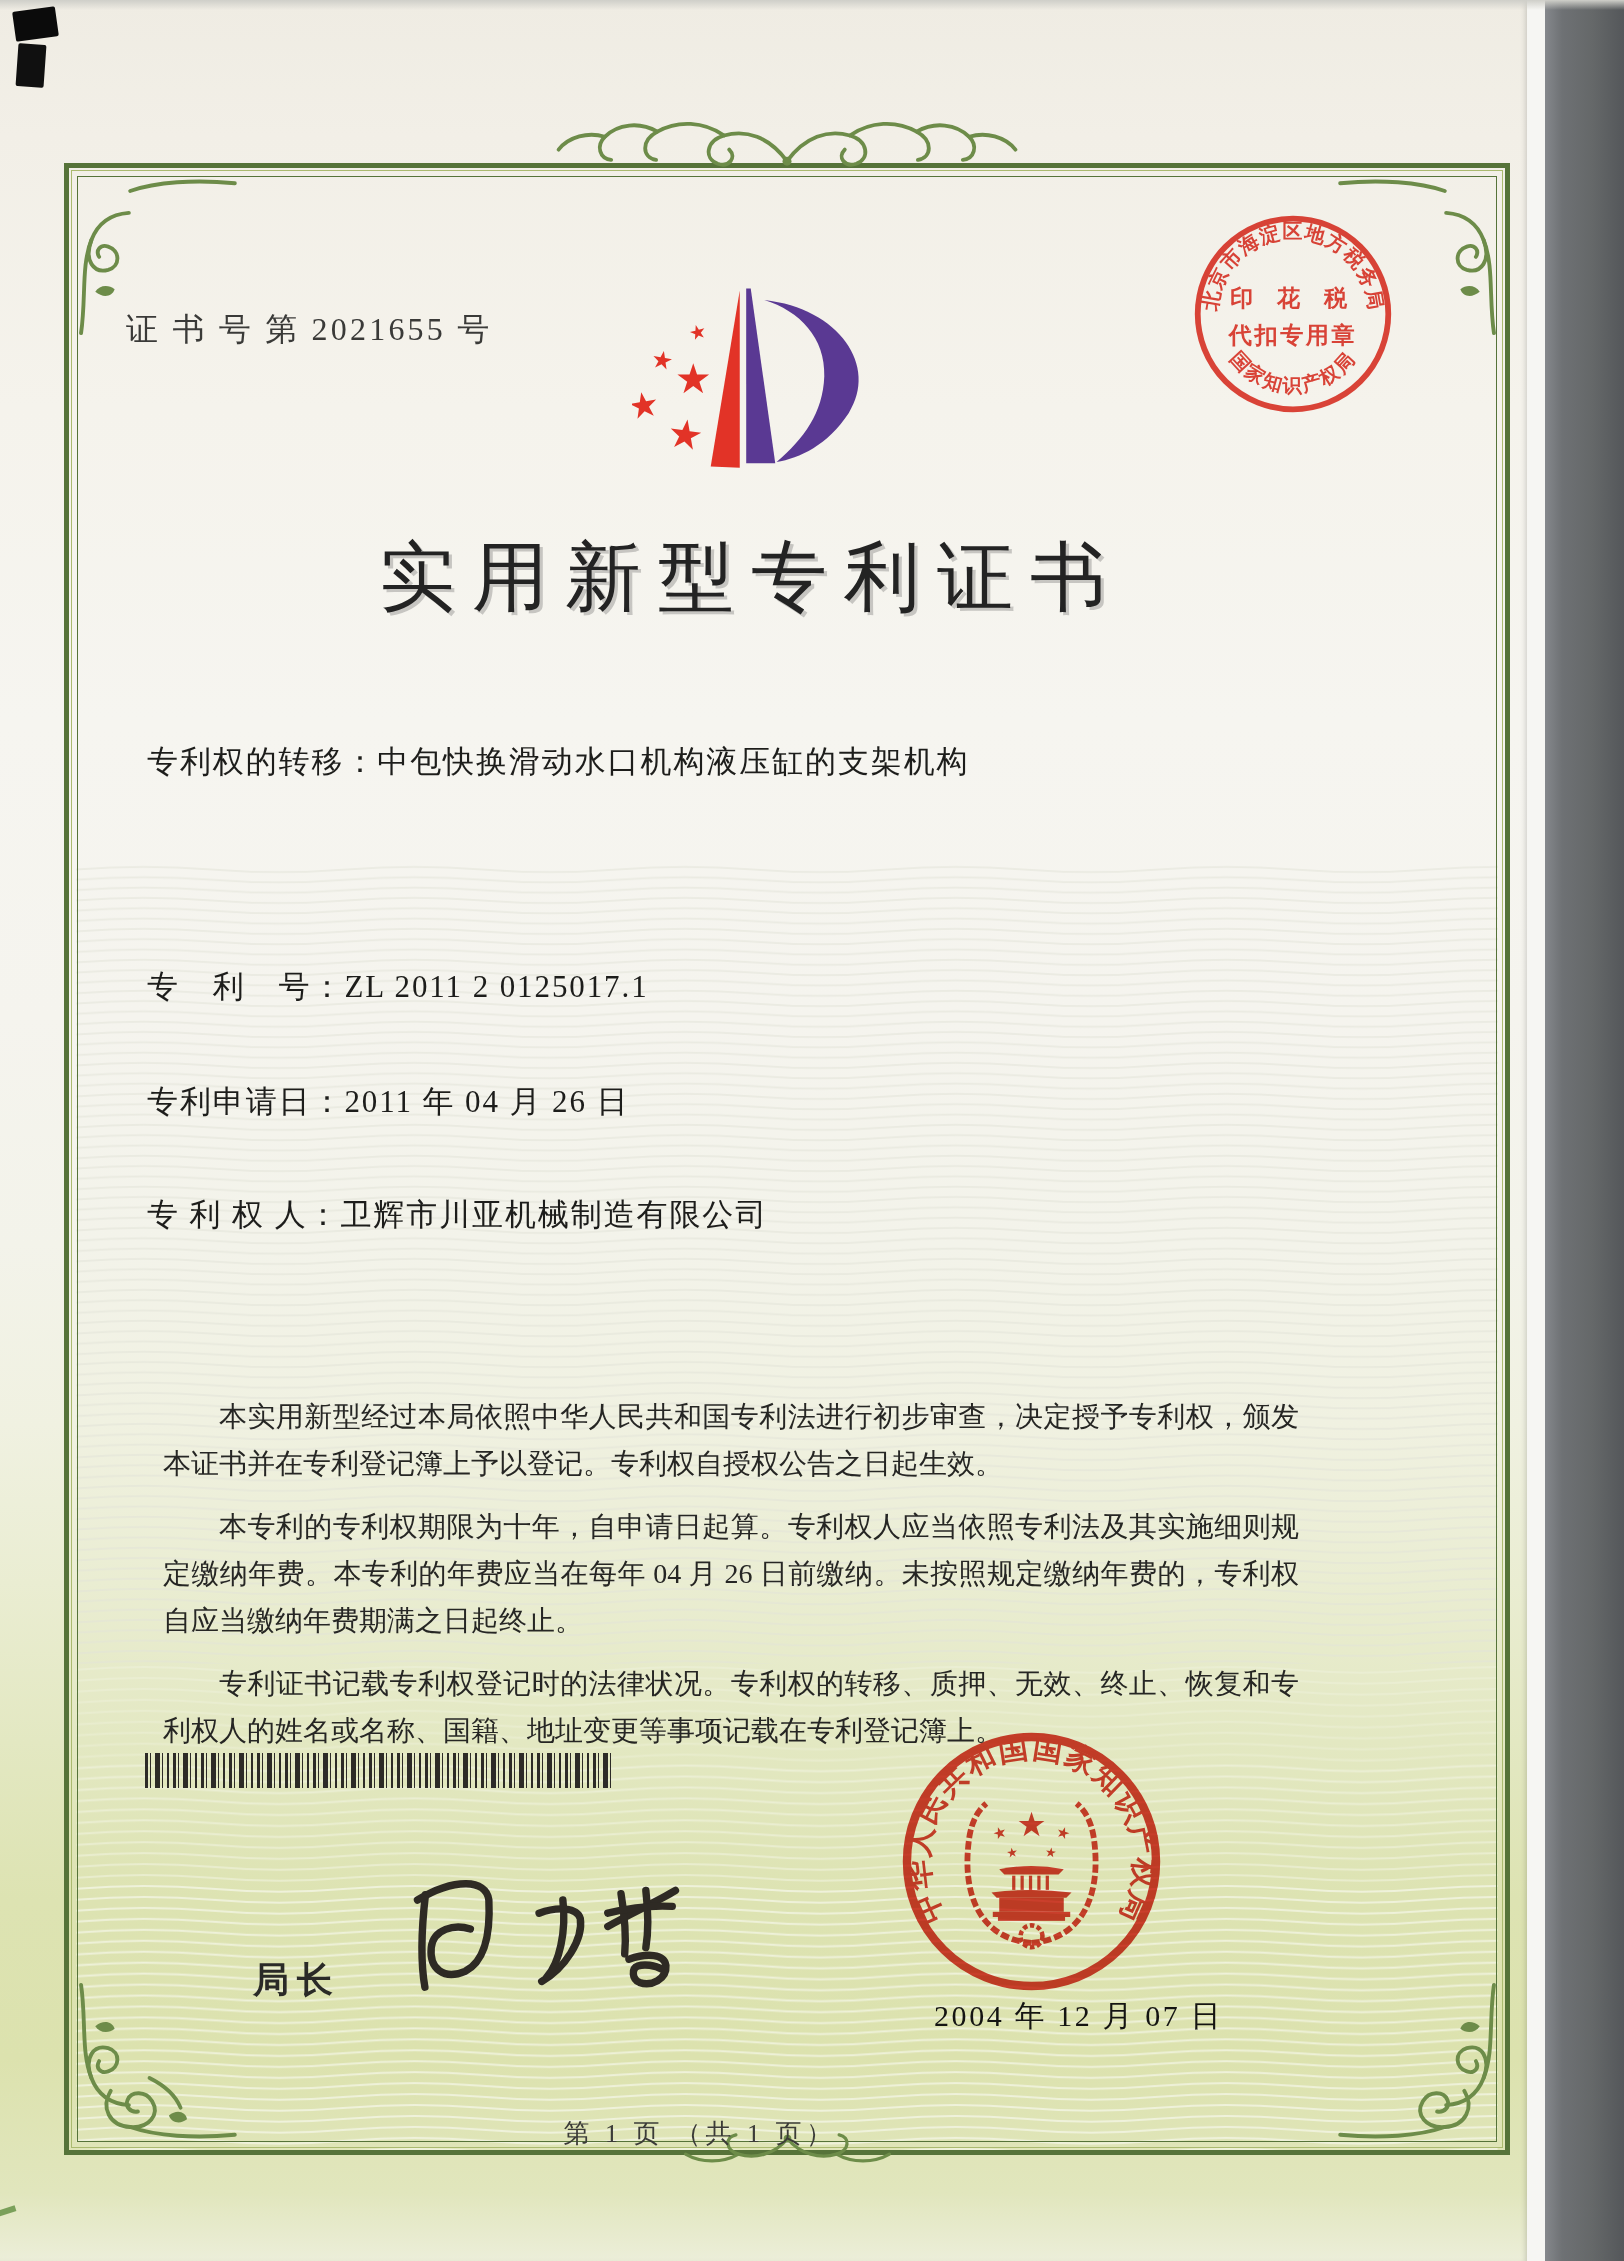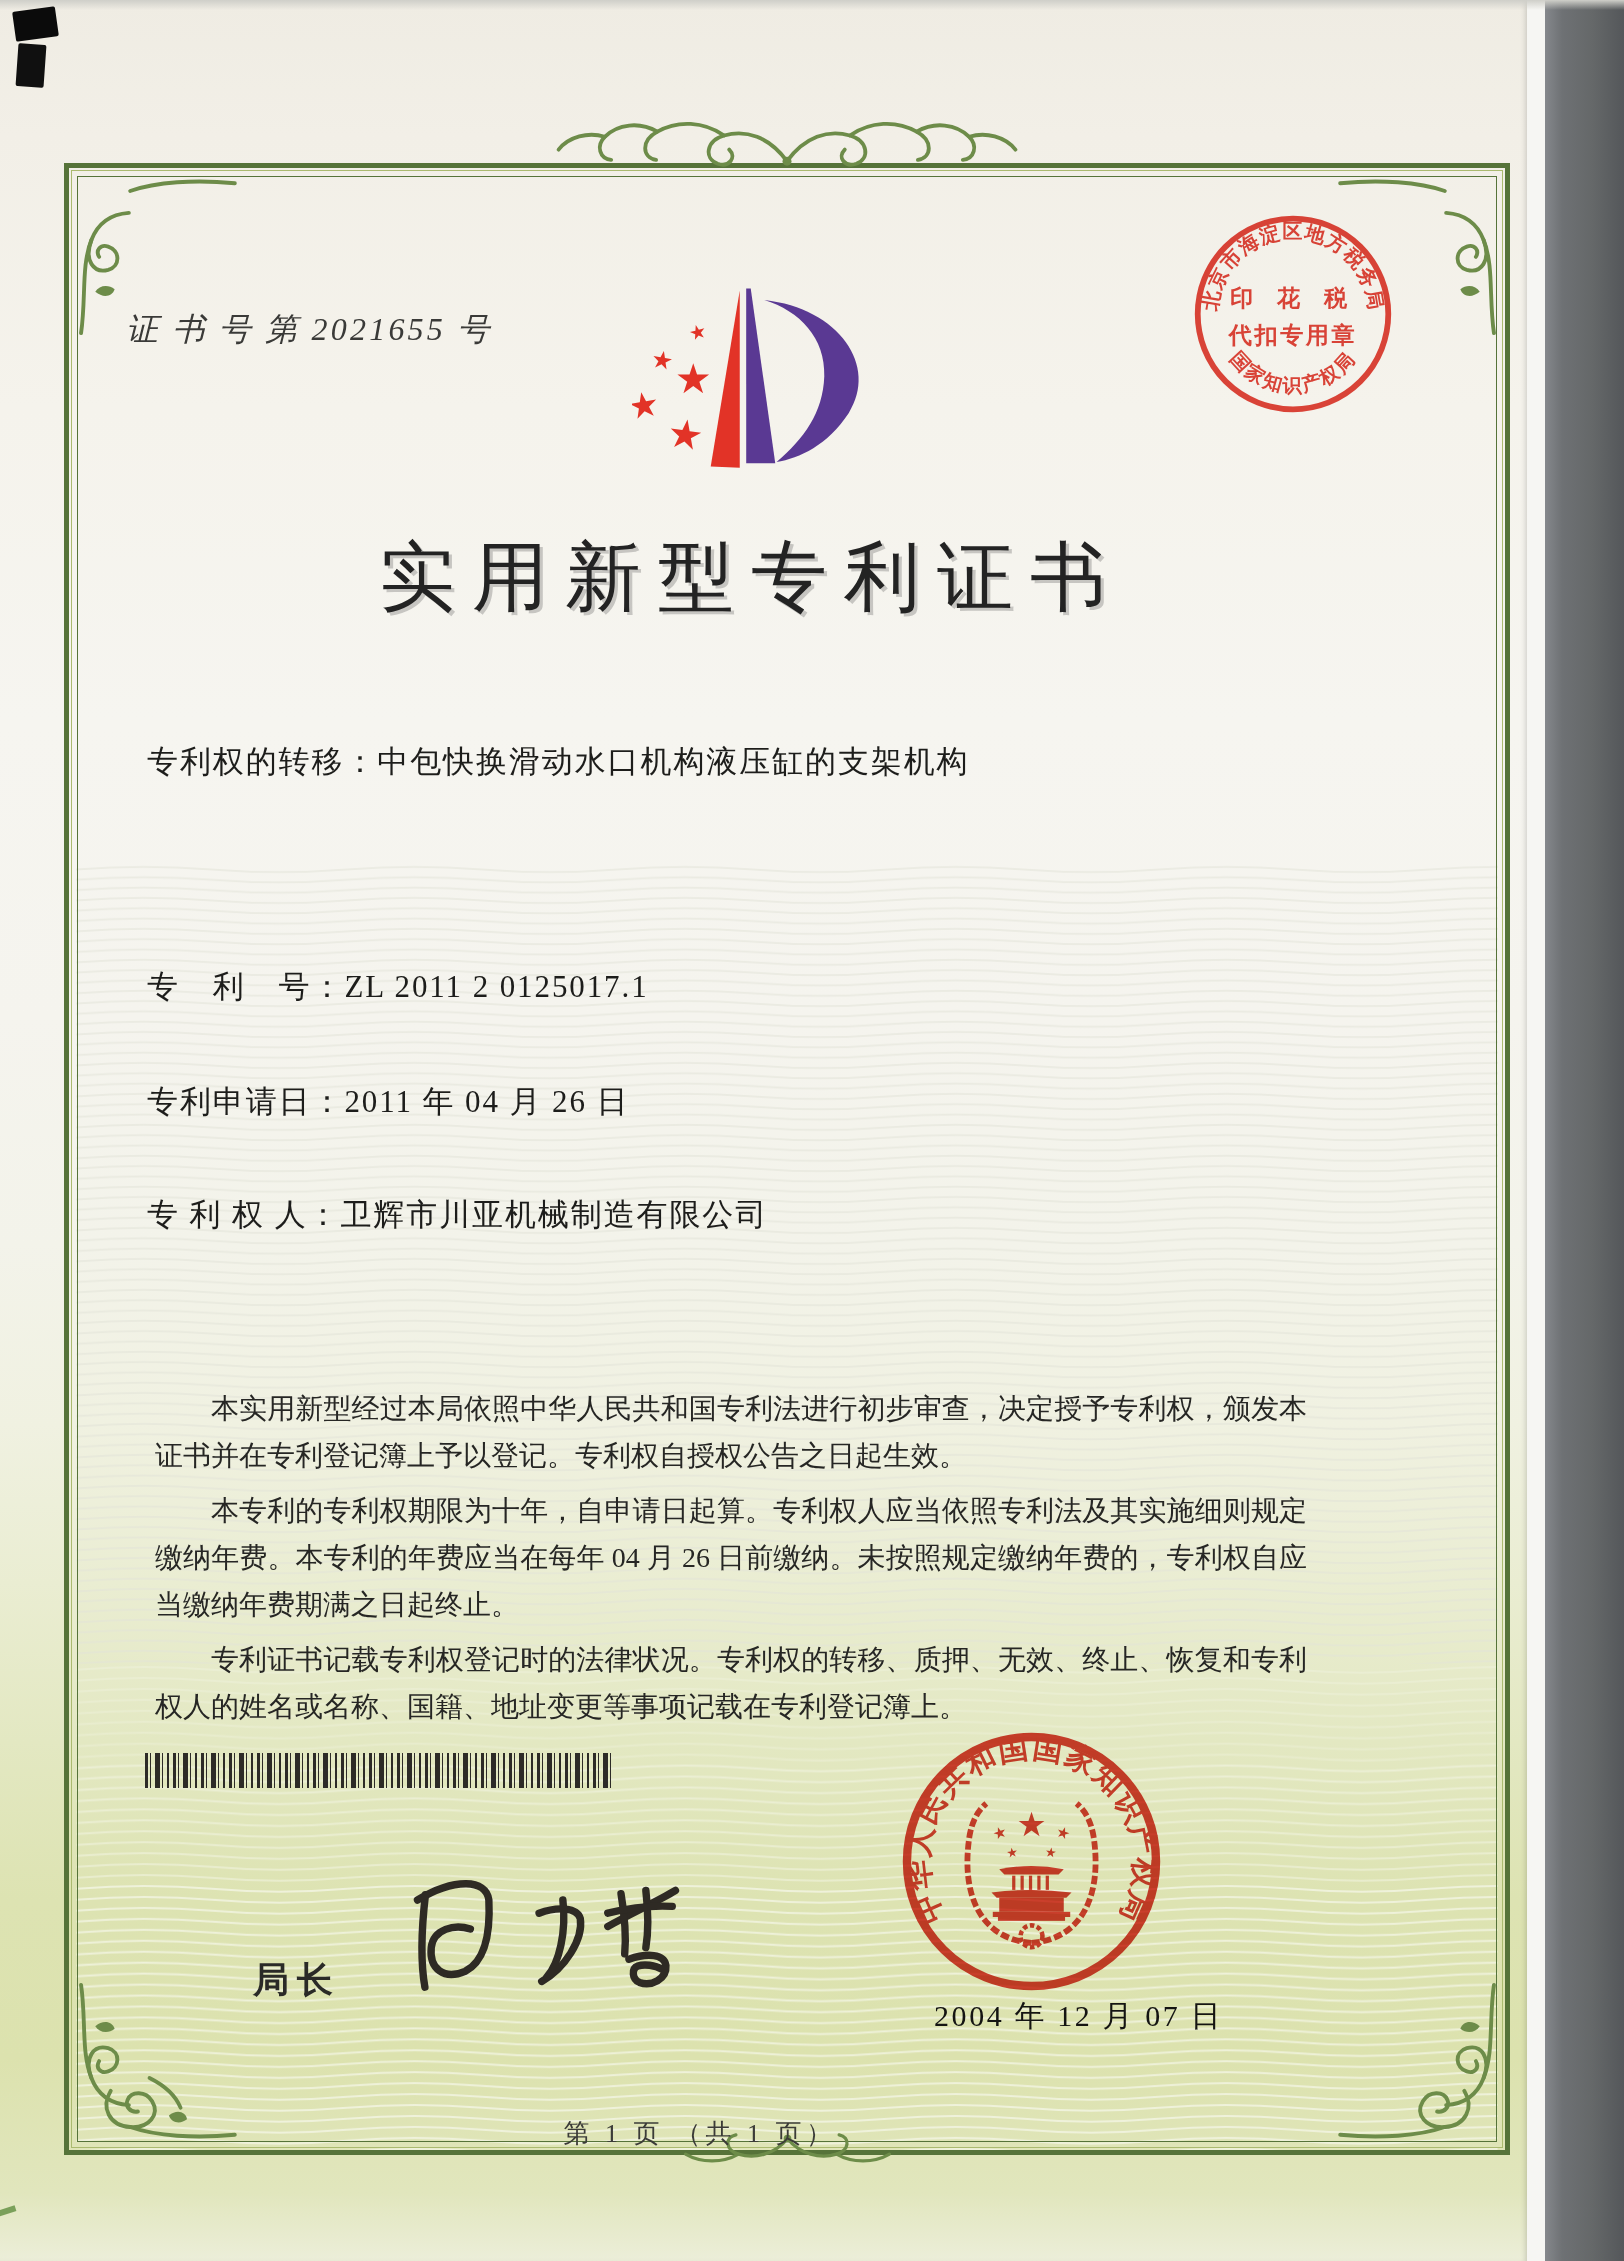--- a/index.html
+++ b/index.html
@@ -25,30 +25,30 @@
        #dce2ae 91%,#e1e6bd 97%,#eceed9 100%);
      box-shadow:inset -5.2px 0 6.4px -3.9px rgba(0,0,0,.22);}
   svg.deco{position:absolute;pointer-events:none;}
   
   .frame-outer{position:absolute;left:64px;top:163px;width:1446px;height:1992px;
      border:5.8px solid #567339;box-sizing:border-box;}
   .frame-mid{position:absolute;inset:1.9px;border:1.3px solid #abba6f;}
   .frame-inner{position:absolute;inset:8.4px;border:1.9px solid #567339;}
   
   .cert-no{position:absolute;left:126px;top:308px;font-size:32px;letter-spacing:3.2px;
-     color:#3a3a38;white-space:nowrap;font-style:italic;}
+     color:#3a3a38;white-space:nowrap;}
   .title{position:absolute;left:751px;top:527px;transform:translateX(-50%);
      font-size:76px;font-weight:normal;letter-spacing:17px;color:#232323;white-space:nowrap;
      text-shadow:3.2px 2.6px 0.6px rgba(90,90,90,.30);}
   .field{position:absolute;left:147px;font-size:31px;letter-spacing:1.9px;color:#1d1d1b;
      white-space:nowrap;}
   .f0{top:741px}.f1{top:852px}.f2{top:966px}.f3{top:1081px}.f4{top:1194px}.f5{top:1308px}
   .body-text{position:absolute;left:147px;top:1377px;width:1168px;font-size:28px;
      line-height:47px;color:#262624;text-align:justify;}
-  .body-text p{margin:8px;text-indent:2em;}
+  .body-text p{margin:16px;text-indent:2em;}
   .barcode{position:absolute;left:145px;top:1753px;width:469px;height:35px;
      background:repeating-linear-gradient(90deg,#2d2b27 0 3.2px,transparent 3.2px 5.2px,
        #2d2b27 5.2px 6.4px,transparent 6.4px 10.3px,#2d2b27 10.3px 15px,transparent 15px 17px,
        #2d2b27 17px 18px,transparent 18px 22px,#2d2b27 22px 24px,transparent 24px 28px);}
   .director-label{position:absolute;left:253px;top:1956px;font-size:36px;letter-spacing:7.7px;
      color:#2a2a27;font-weight:bold;}
   .issue-date{position:absolute;left:934px;top:1996px;font-size:30px;letter-spacing:2.6px;
      color:#141412;white-space:nowrap;}
   .footer{position:absolute;left:700px;top:2116px;transform:translateX(-50%);font-size:26px;
      letter-spacing:4.5px;color:#3b3b38;white-space:nowrap;text-align:center;}

